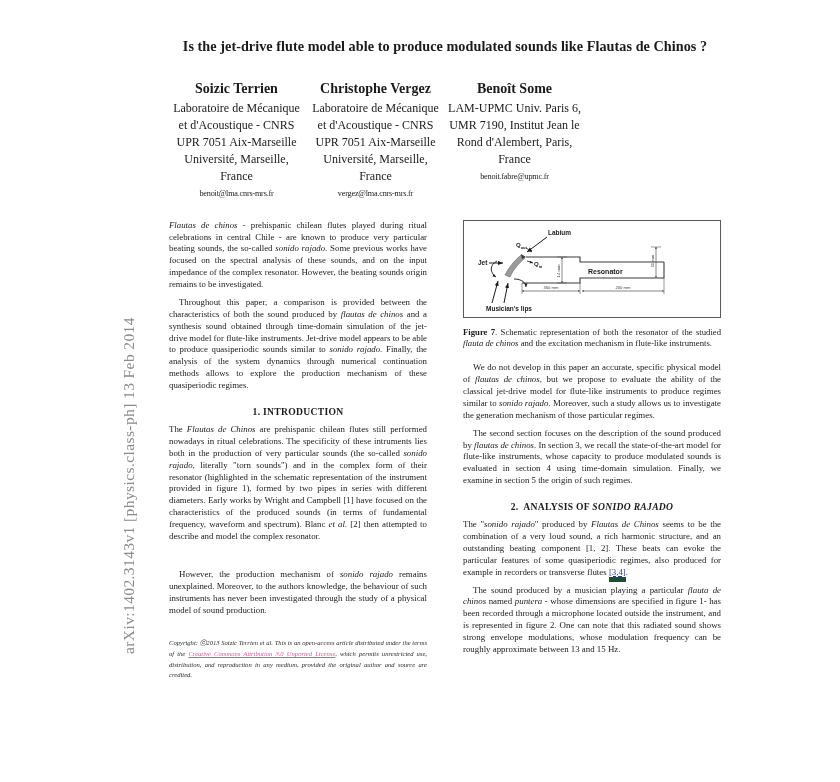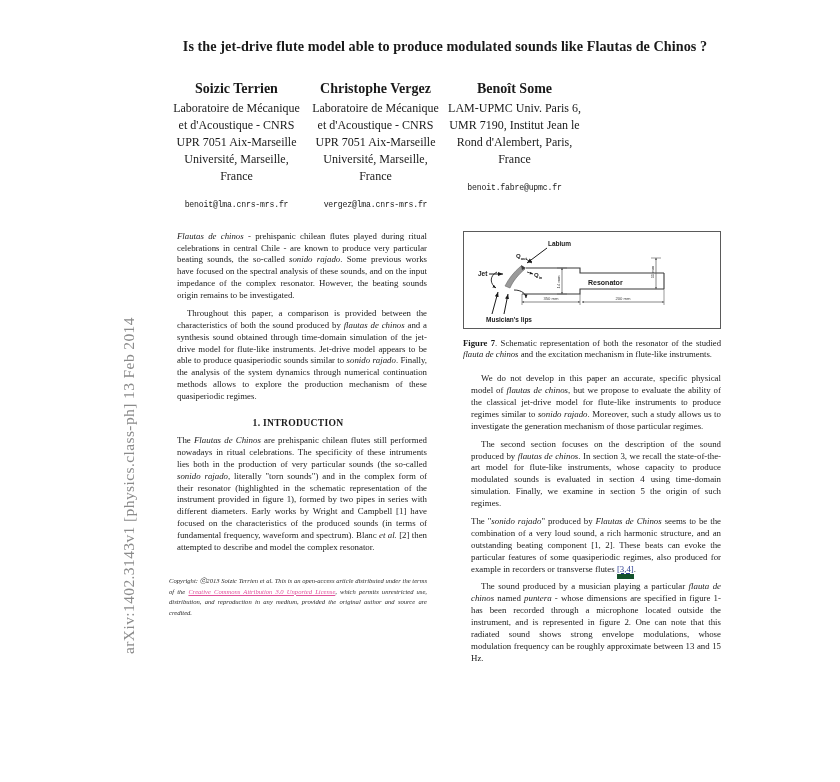--- a/index.html
+++ b/index.html
@@ -73,23 +73,23 @@
     font-weight: bold;
     font-size: 14px;
     margin-bottom: 3px;
   }
   .author-affil {
     font-size: 12px;
     line-height: 1.42;
     font-family: Liberation Serif, serif;
   }
   .author-email {
-    font-family: Liberation Mono, monospace;
+    font-family: Liberation Serif, serif;
     font-size: 8.2px;
-    margin-top: 15px;
+    margin-top: 4px;
     letter-spacing: -0.2px;
   }
 
   
   #body-cols {
     display: flex;
     margin-top: 22px;
     width: 552px;
   }
   .col {
@@ -103,21 +103,21 @@
     font-size: 9.6px;
     letter-spacing: 0.3px;
     margin: 14px 0 7px 0;
   }
   h2.sec.abstract { margin-top: 0; }
 
   p.para {
     font-size: 8.85px;
     line-height: 1.345;
     text-align: justify;
-    margin: 0 0 0 8px;
+    margin: 0 0 0 0;
     text-indent: 10px;
     hyphens: manual;
   }
   p.para.noindent { text-indent: 0; }
   p.para + p.para { margin-top: 6px; }
 
   .abs p.para { font-size: 8.8px; line-height: 1.35; }
 
   i, em { font-style: italic; }
 
@@ -191,20 +191,21 @@
 
         <div class="abs">
           <p class="para noindent"><i>Flautas de chinos</i> - prehispanic chilean flutes played during ritual celebrations in central Chile - are known to produce very particular beating sounds, the so-called <i>sonido rajado</i>. Some previous works have focused on the spectral analysis of these sounds, and on the input impedance of the complex resonator. However, the beating sounds origin remains to be investigated.</p>
           <p class="para">Throughout this paper, a comparison is provided between the characteristics of both the sound produced by <i>flautas de chinos</i> and a synthesis sound obtained through time-domain simulation of the jet-drive model for flute-like instruments. Jet-drive model appears to be able to produce quasiperiodic sounds similar to <i>sonido rajado</i>. Finally, the analysis of the system dynamics through numerical continuation methods allows to explore the production mechanism of these quasiperiodic regimes.</p>
         </div>
 
         <h2 class="sec">1.  INTRODUCTION</h2>
 
         <p class="para noindent">The <i>Flautas de Chinos</i> are prehispanic chilean flutes still performed nowadays in ritual celebrations. The specificity of these intruments lies both in the production of very particular sounds (the so-called <i>sonido rajado</i>, literally "torn sounds") and in the complex form of their resonator (highlighted in the schematic representation of the instrument provided in figure 1), formed by two pipes in series with different diameters. Early works by Wright and Campbell [1] have focused on the characteristics of the produced sounds (in terms of fundamental frequency, waveform and spectrum). Blanc <i>et al.</i> [2] then attempted to describe and model the complex resonator.</p>
 
+        <p class="para" style="margin-top:26px">However, the production mechanism of <i>sonido rajado</i> remains unexplained. Moreover, to the authors knowledge, the behaviour of such instruments has never been investigated through the study of a physical model of sound production.</p>
 
         <div id="copyright">
           <span>Copyright:  ⓒ2013 Soizic Terrien et al. This is an open-access article distributed under the terms of the </span><a class="cc" href="#">Creative Commons Attribution 3.0 Unported License</a><span>, which permits unrestricted use, distribution, and reproduction in any medium, provided the original author and source are credited.</span>
         </div>
       </div>
 
       <div class="col right">
 
         <div id="figure-box">
           <svg width="258" height="96" viewBox="0 0 258 96">
@@ -274,20 +275,21 @@
         </div>
 
         <div class="fig-caption">
           <b>Figure 7</b><span>. Schematic representation of both the resonator of the studied <i>flauta de chinos</i> and the excitation mechanism in flute-like instruments.</span>
         </div>
 
         <p class="para" style="margin-top:12px">We do not develop in this paper an accurate, specific physical model of <i>flautas de chinos</i>, but we propose to evaluate the ability of the classical jet-drive model for flute-like instruments to produce regimes similar to <i>sonido rajado</i>. Moreover, such a study allows us to investigate the generation mechanism of those particular regimes.</p>
 
         <p class="para">The second section focuses on the description of the sound produced by <i>flautas de chinos</i>. In section 3, we recall the state-of-the-art model for flute-like instruments, whose capacity to produce modulated sounds is evaluated in section 4 using time-domain simulation. Finally, we examine in section 5 the origin of such regimes.</p>
 
+        <h2 class="sec">2.&nbsp; ANALYSIS OF <i>SONIDO RAJADO</i></h2>
 
         <p class="para noindent">The "<i>sonido rajado</i>" produced by <i>Flautas de Chinos</i> seems to be the combination of a very loud sound, a rich harmonic structure, and an outstanding beating component [1, 2]. These beats can evoke the particular features of some quasiperiodic regimes, also produced for example in recorders or transverse flutes <a class="ref-link" href="#">[3,4]</a>.</p>
 
         <p class="para">The sound produced by a musician playing a particular <i>flauta de chinos</i> named <i>puntera</i> - whose dimensions are specified in figure 1- has been recorded through a microphone located outside the instrument, and is represented in figure 2. One can note that this radiated sound shows strong envelope modulations, whose modulation frequency can be roughly approximate between 13 and 15 Hz.</p>
 
 
       </div>
     </div>
   </div>
 </div>

